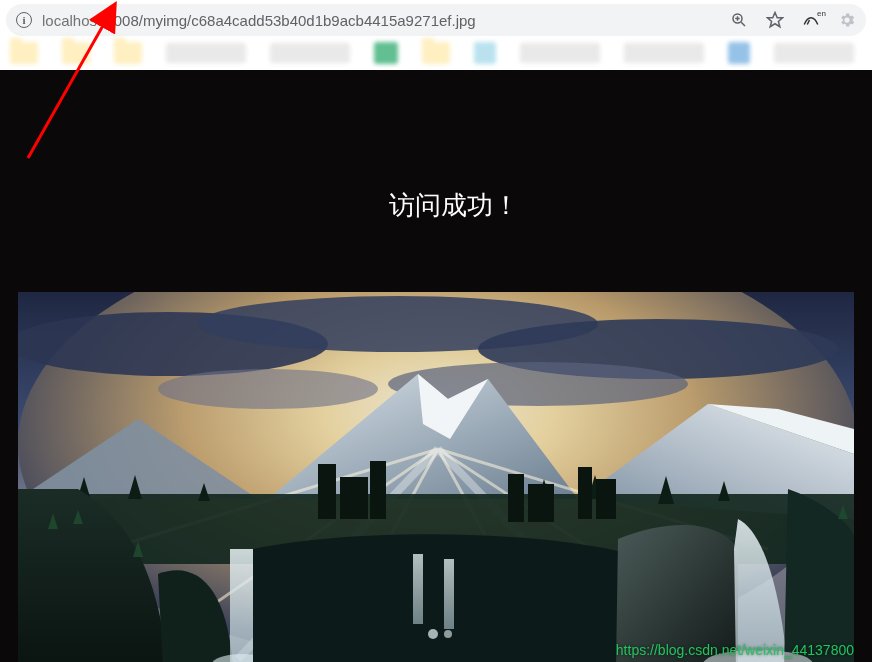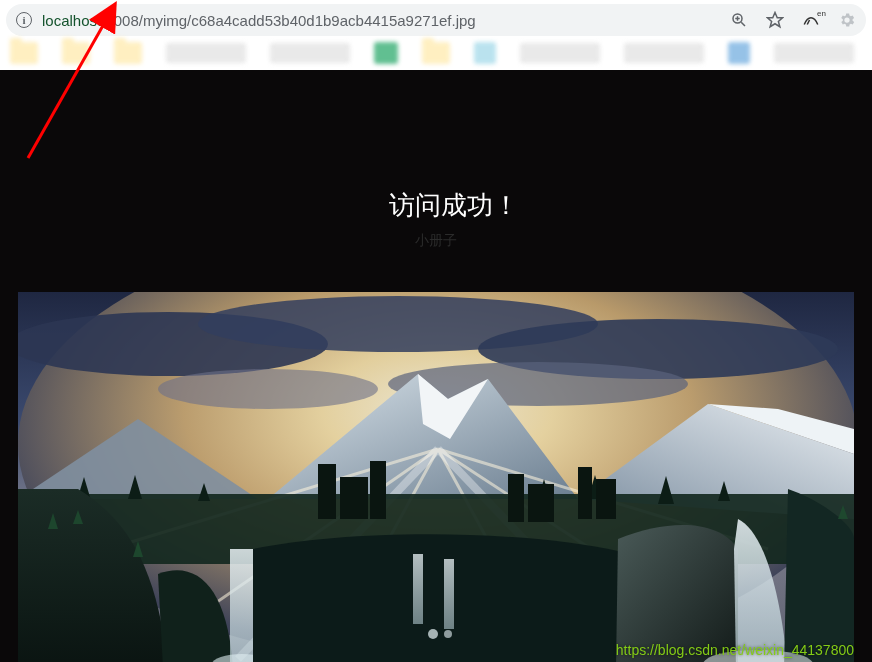--- a/index.html
+++ b/index.html
@@ -31,21 +31,21 @@
       font-size: 11px; color: #5f6368; font-weight: bold;
       font-family: Georgia, serif;
     }
     .omnibar .url {
       flex: 1;
       font-size: 15px;
       color: #5f6368;
       white-space: nowrap;
       overflow: hidden;
     }
-    .omnibar .url .host { color: #14532d; }
+    .omnibar .url .host { color: #737373; }
     .omnibar .right-icons { display: flex; align-items: center; gap: 18px; }
     .icon-btn { width: 18px; height: 18px; display: flex; align-items: center; justify-content: center; cursor: pointer; }
     .zoom svg, .star svg, .ext svg, .gear svg { width: 18px; height: 18px; }
     .ext { position: relative; font-size: 9px; color:#333; }
     .ext .lbl { position: absolute; top: -2px; right: -6px; font-size: 8px; }
 
     
     .bookmarks {
       height: 34px;
       display: flex;
@@ -98,21 +98,21 @@
       position: absolute;
       left: 18px; right: 18px; top: 222px; bottom: 0;
       overflow: hidden;
     }
     .landscape svg { width: 100%; height: 100%; display:block; }
 
     .watermark {
       position: absolute;
       right: 18px;
       bottom: 8px;
-      color: #84cc16;
+      color: #22c55e;
       font-size: 14px;
       font-family: Arial, sans-serif;
       z-index: 5;
       text-shadow: 0 0 3px rgba(0,0,0,0.6);
     }
   </style>
 </head>
 <body>
 
 <div class="omnibar">
@@ -170,21 +170,20 @@
   <div class="bm-folder"></div>
   <div class="bm-sq"></div>
   <div class="bm-wide"></div>
   <div class="bm-wide"></div>
   <div class="bm-sq2"></div>
   <div class="bm-wide"></div>
 </div>
 
 <div class="content">
   <div class="success-text">访问成功！</div>
-  <div class="sub-text">小册子</div>
 
   <div class="landscape">
     <svg viewBox="0 0 836 380" preserveAspectRatio="xMidYMid slice">
       <defs>
         <radialGradient id="sun" cx="50%" cy="42%" r="55%">
           <stop offset="0%" stop-color="#fff7dc"></stop>
           <stop offset="25%" stop-color="#f6dfa4"></stop>
           <stop offset="55%" stop-color="#c9a66e"></stop>
           <stop offset="100%" stop-color="#3a3f55"></stop>
         </radialGradient>

